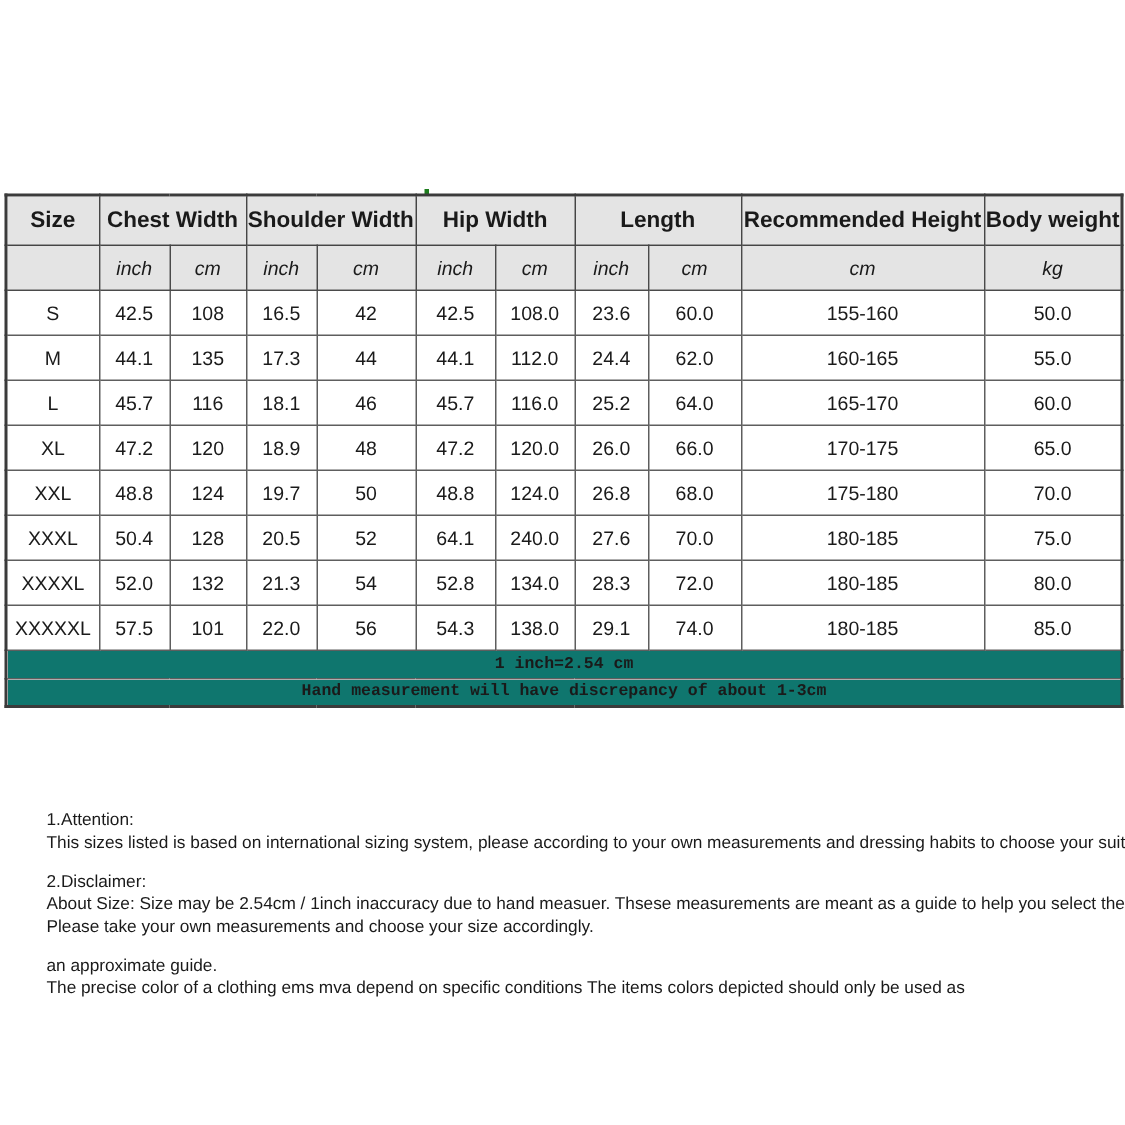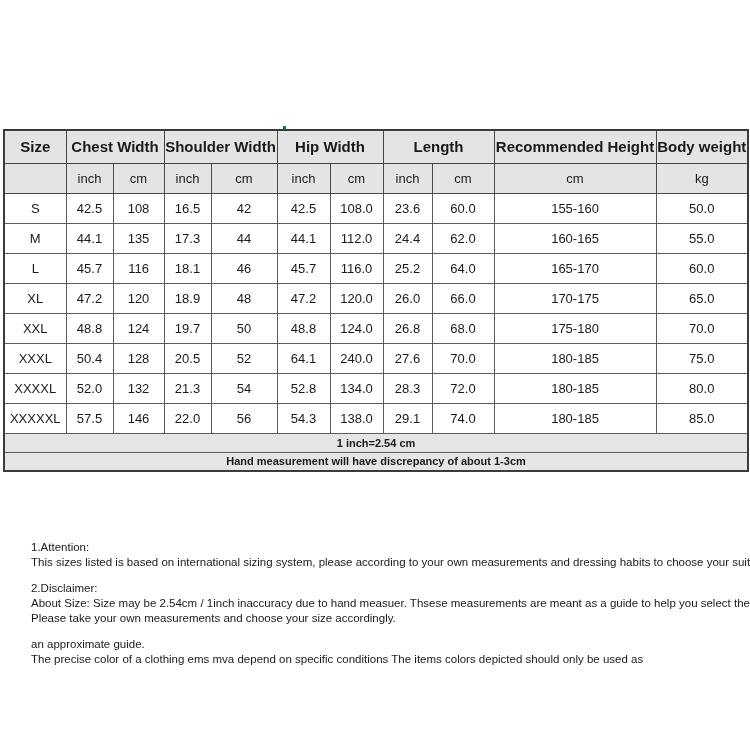--- a/index.html
+++ b/index.html
@@ -39,30 +39,31 @@
     font-size: 15px;
     font-weight: bold;
     border-color: #454545;
   }
   tr.hdr-units { height: 30px; }
   tr.hdr-units td {
     background: #e4e4e4;
     font-size: 13px;
     font-weight: normal;
     border-color: #4a4a4a;
+    font-style: italic;
   }
   tbody.data-rows tr { height: 30px; }
   tbody.data-rows td {
     background: #ffffff;
     font-size: 13px;
   }
   tr.note-row { height: 19px; }
   tr.note-row td {
-    background: #e5e5e5;
-    font-family: Liberation Sans, sans-serif;
+    background: #0f766e;
+    font-family: Liberation Mono, monospace;
     font-weight: bold;
     font-size: 11px;
     letter-spacing: 0px;
     margin-top: 20px;
   }
 
   
   .green-tick {
     position: absolute;
     left: 283px;
@@ -218,21 +219,21 @@
           <td>52.8</td>
           <td>134.0</td>
           <td>28.3</td>
           <td>72.0</td>
           <td>180-185</td>
           <td>80.0</td>
         </tr>
         <tr>
           <td>XXXXXL</td>
           <td>57.5</td>
-          <td>146</td>
+          <td>101</td>
           <td>22.0</td>
           <td>56</td>
           <td>54.3</td>
           <td>138.0</td>
           <td>29.1</td>
           <td>74.0</td>
           <td>180-185</td>
           <td>85.0</td>
         </tr>
       </tbody>

